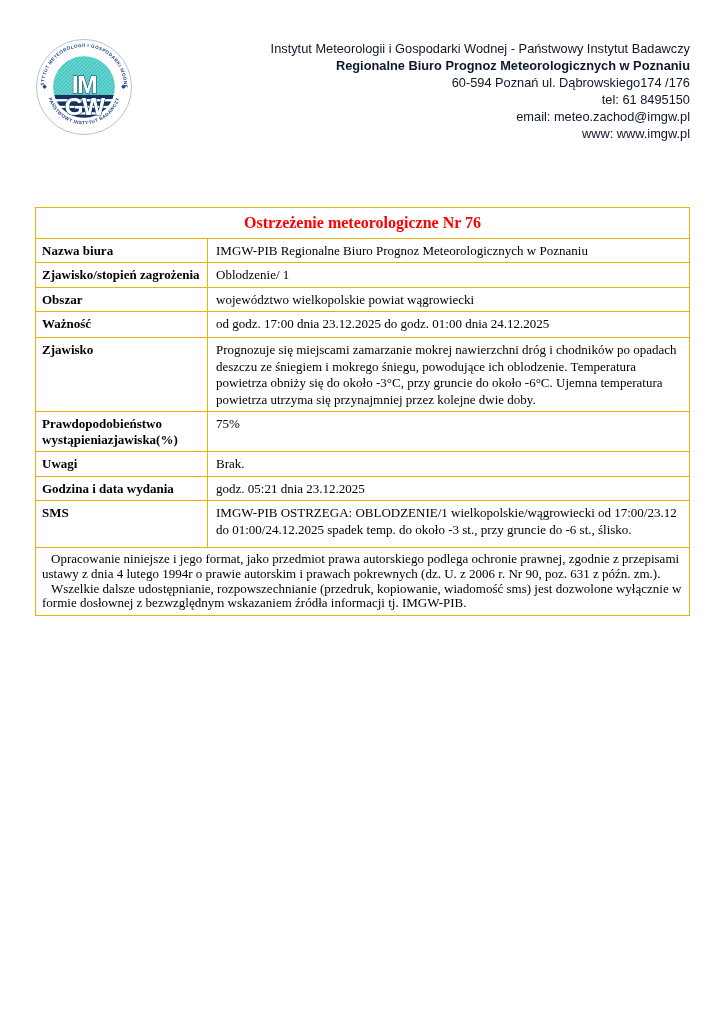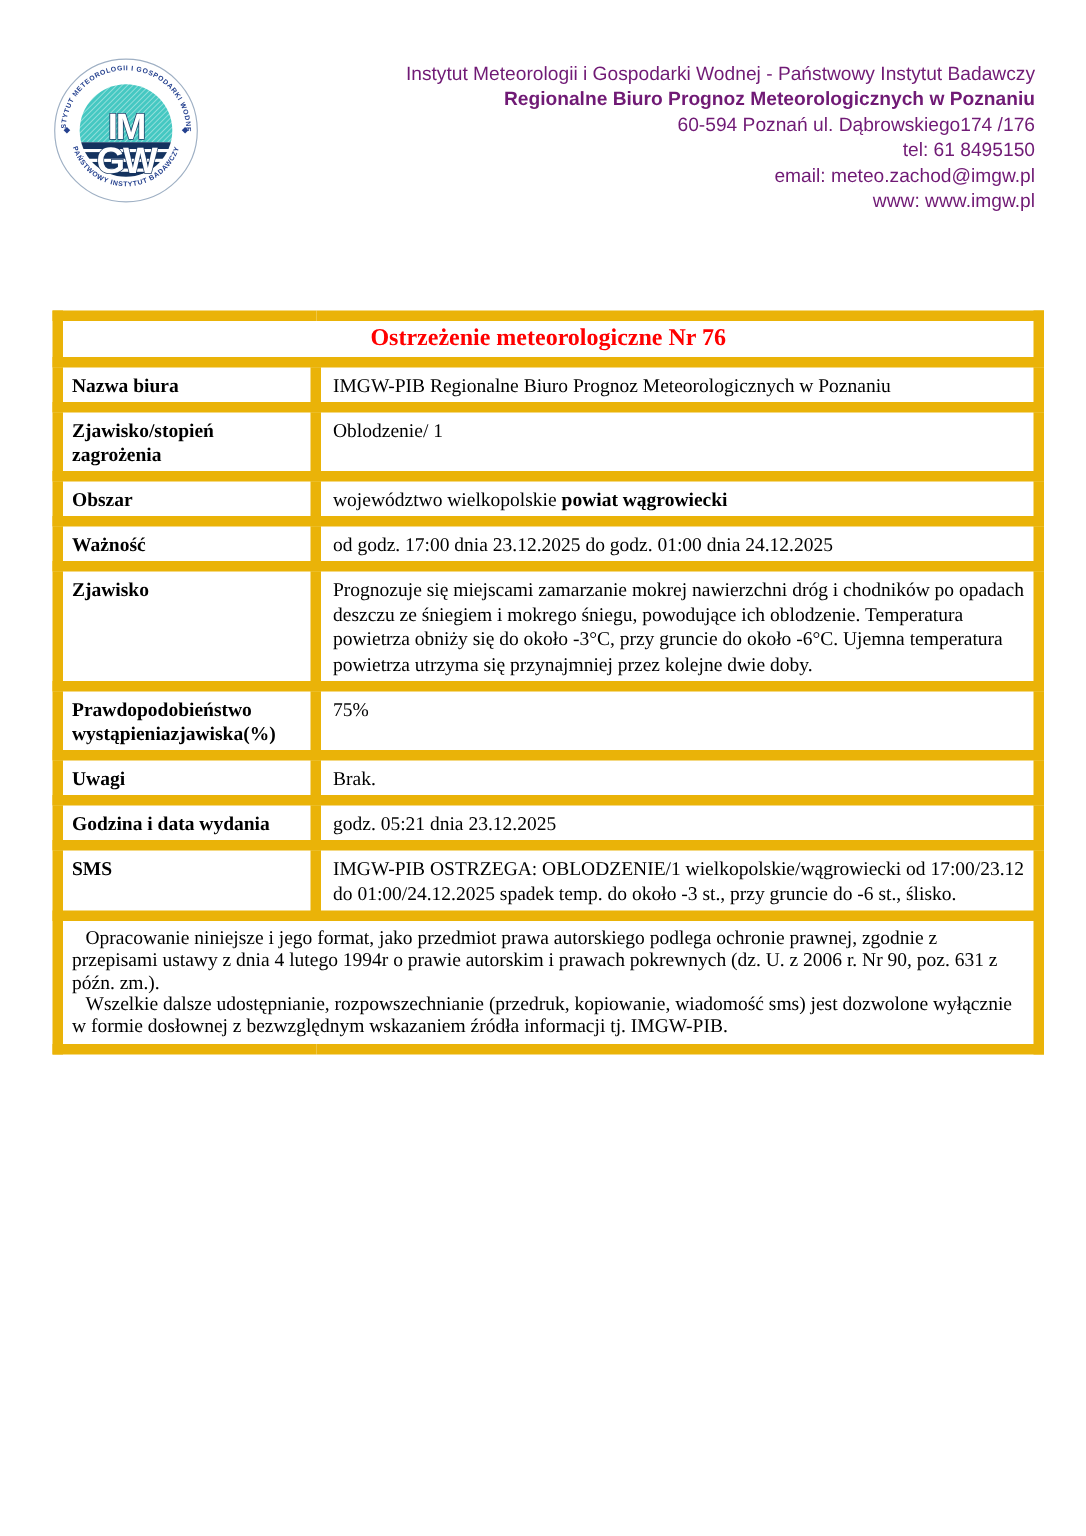--- a/index.html
+++ b/index.html
@@ -18,21 +18,21 @@
   
   .header-contact {
     position: absolute;
     top: 40px;
     right: 34px;
     width: 480px;
     text-align: right;
     font-family: "Liberation Sans", sans-serif;
     font-size: 12.8px;
     line-height: 17px;
-    color: #701a75;
+    color: #0f172a;
   }
   .header-contact .hl-bold { font-weight: bold; }
 
   .logo-wrap {
     position: absolute;
     top: 38px;
     left: 35px;
     width: 98px;
     height: 98px;
   }
@@ -41,21 +41,21 @@
   .warning-table {
     position: absolute;
     top: 207px;
     left: 35px;
     width: 654px;
     border-collapse: collapse;
     table-layout: fixed;
     font-size: 13px;
   }
   .warning-table td {
-    border: 7px solid #eab308;
+    border: 1px solid #eab308;
     vertical-align: top;
     padding: 4px 6px 3px 6px;
   }
   .warning-table .col-label { width: 172px; }
   .warning-table .col-value { width: 482px; }
 
   .title-row td {
     height: 31px;
     text-align: center;
     vertical-align: middle;
@@ -77,21 +77,21 @@
   tr.r-godzina td { height: 24px; margin-top: 15px; }
   tr.r-sms     td { height: 47px; line-height: 16.5px; }
 
   .footer-row td {
     height: 60px;
     line-height: 14.8px;
     padding: 4px 6px;
   }
   .footer-row p { text-indent: 9px; }
 
-  .bold-inline { font-weight: bold; }
+  .bold-inline { font-weight: normal; }
 
   
   .logo-svg text { font-family: "Liberation Sans", sans-serif; }
   .ring-text { font-size: 4.7px; font-weight: bold; fill: #24408e; letter-spacing: 0.45px; }
   .imgw-letters {
     font-size: 25px;
     font-weight: bold;
     fill: #ffffff;
     stroke: #14335f;
     stroke-width: 1px;

